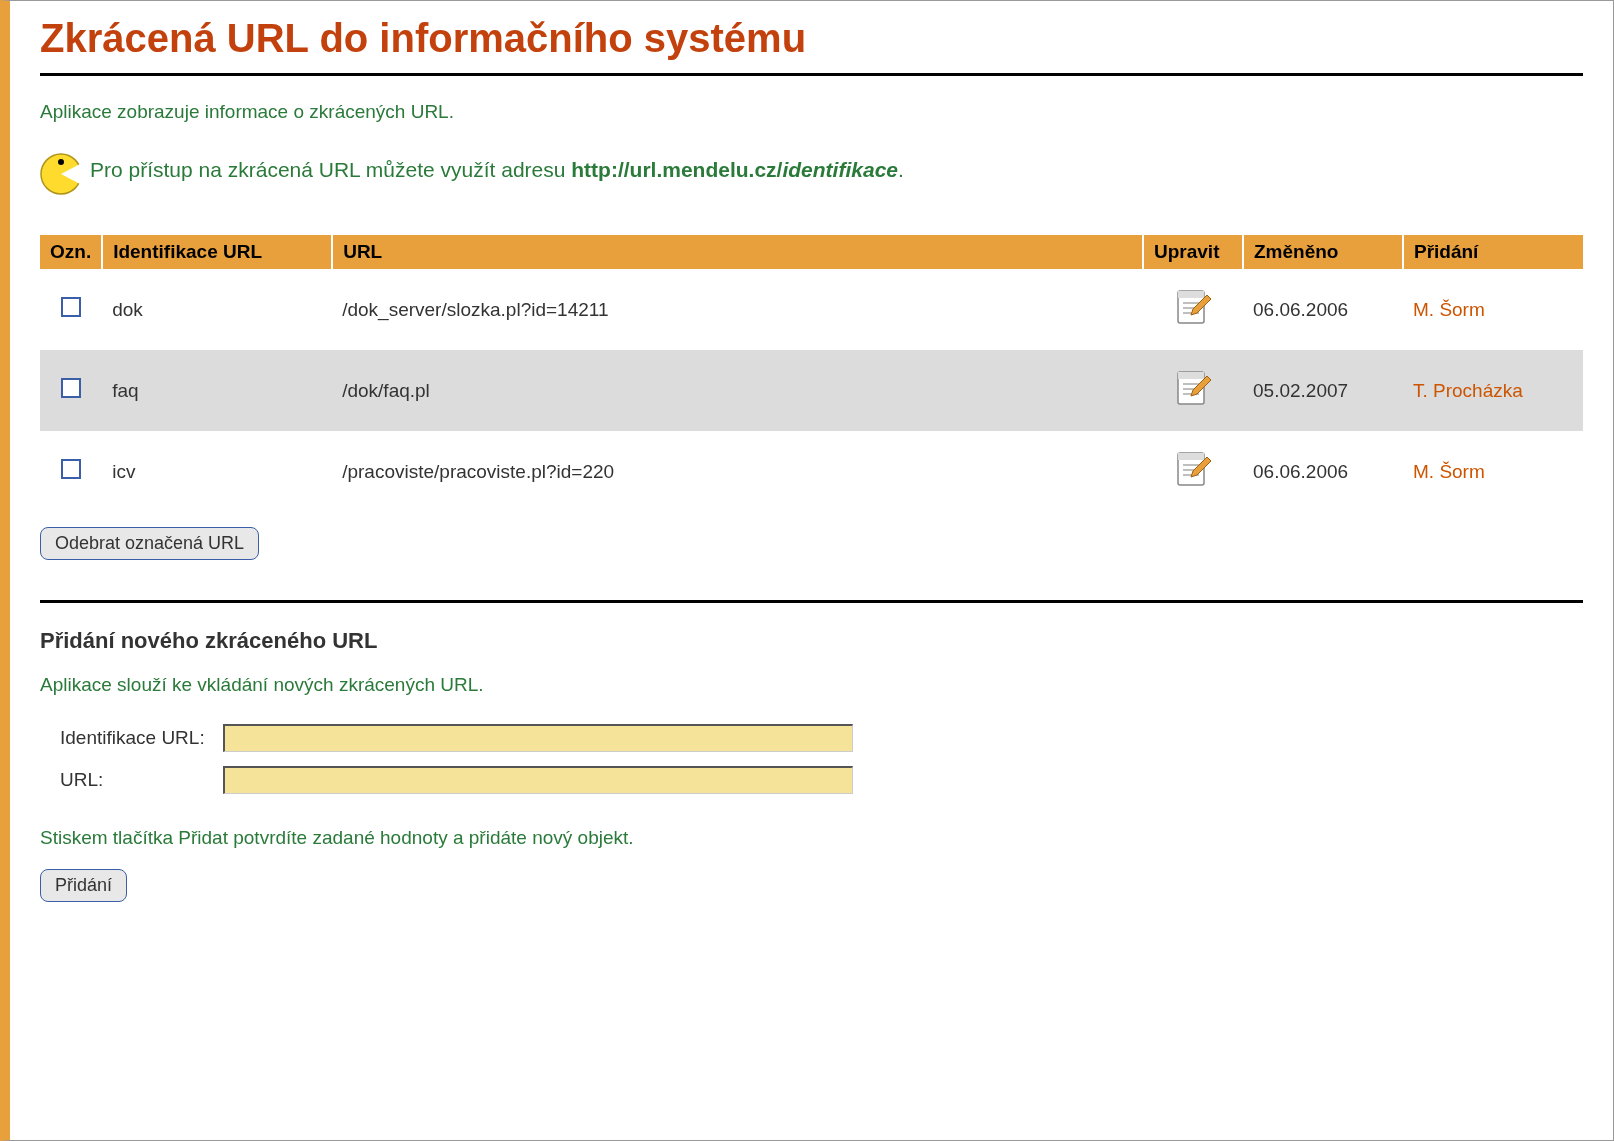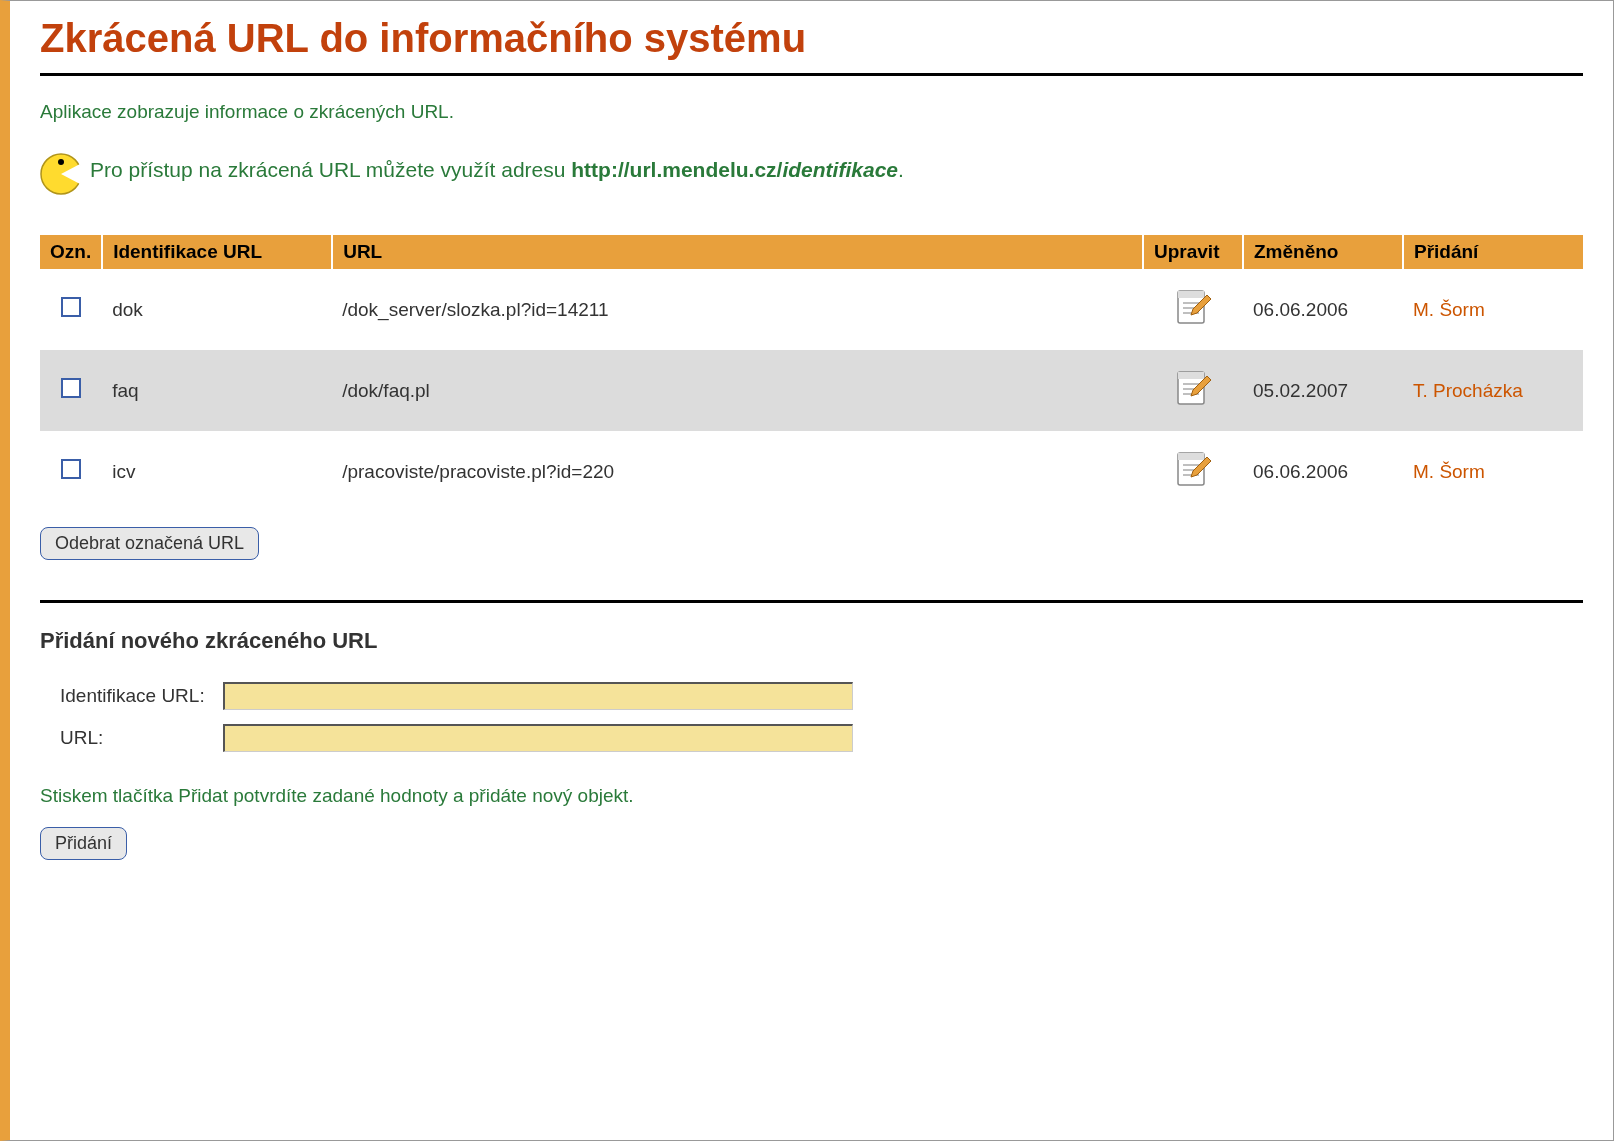--- a/index.html
+++ b/index.html
@@ -241,20 +241,21 @@
         </tr>
       </tbody>
   </table>
 
   <button class="btn">Odebrat označená URL</button>
 
   <hr class="hr-thin">
 
   <h2 class="section-heading">Přidání nového zkráceného URL</h2>
 
+  <p class="green-text">Aplikace slouží ke vkládání nových zkrácených URL.</p>
 
   <table class="form-table">
     <tbody>
         <tr>
       <td class="form-label">Identifikace URL:</td>
       <td><input class="form-input" type="text" value="" style=""></td>
     </tr>
     <tr>
       <td class="form-label">URL:</td>
       <td><input class="form-input" type="text" value="" style=""></td>

